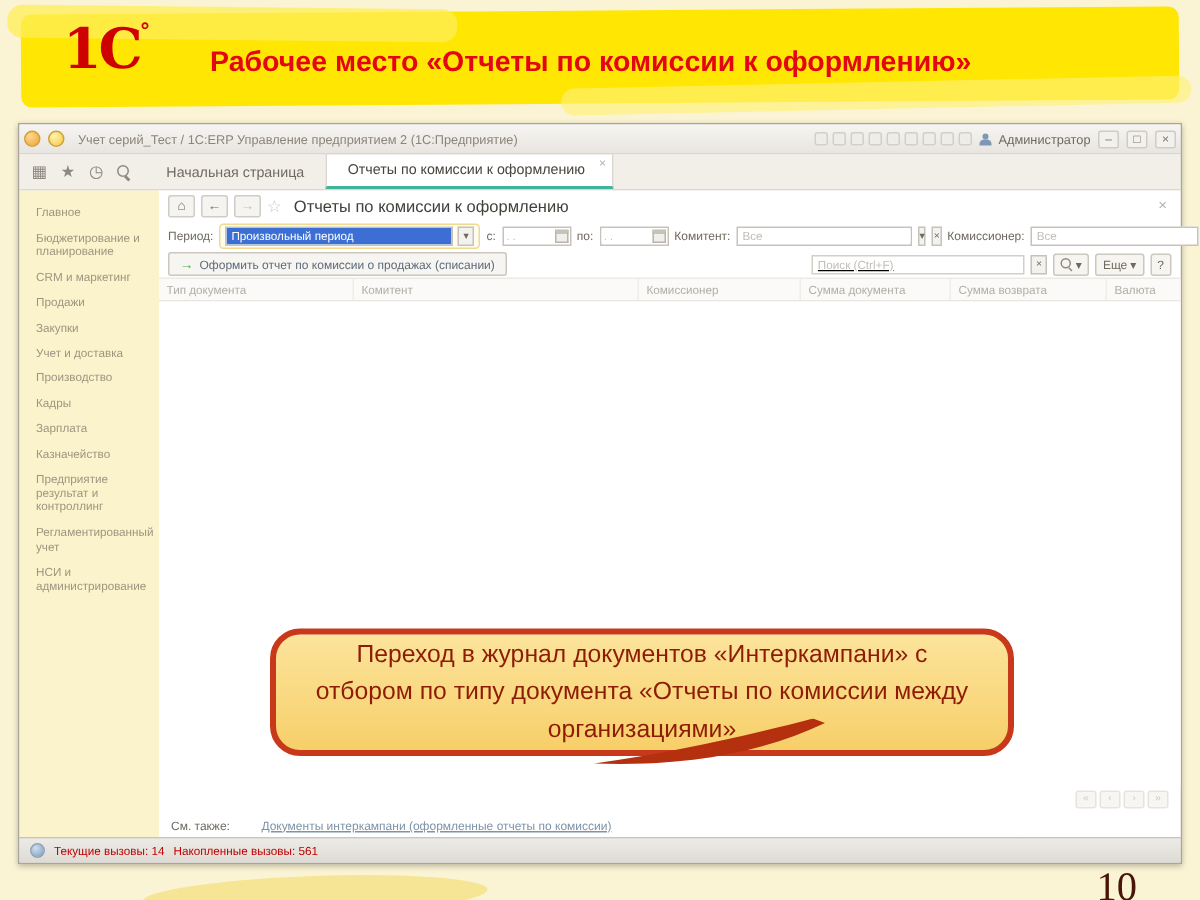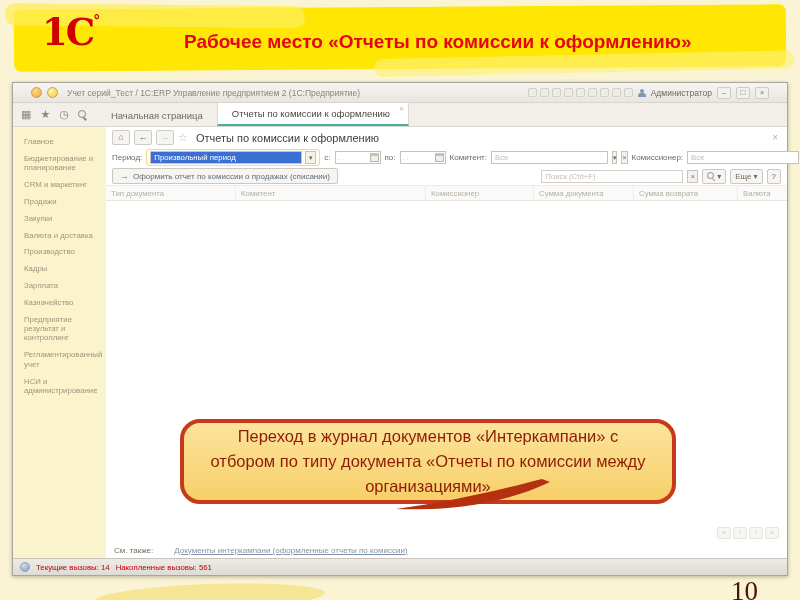--- a/index.html
+++ b/index.html
@@ -10,29 +10,29 @@
   .banner { position:absolute; left:14px; top:7px; width:772px; height:62px;
             background:#FFE603; border-radius:7px; transform:rotate(-0.4deg); }
   .banner::before { content:""; position:absolute; left:-9px; top:-4px; width:300px; height:22px;
             background:#FFEE58; opacity:.75; border-radius:10px; transform:rotate(1deg); }
   .banner::after { content:""; position:absolute; right:-8px; bottom:-5px; width:420px; height:18px;
             background:#FFF176; opacity:.65; border-radius:10px; transform:rotate(-0.8deg); }
   .logo { position:absolute; left:42px; top:14px; font-family:"DejaVu Serif", serif;
           font-weight:bold; font-size:37px; color:#CE0000; letter-spacing:-2px; line-height:1; z-index:2;text-align:right; }
   .logo-mark { font-size:14px; vertical-align:top; }
   .slide-title { position:absolute; left:140px; top:31px; font-size:19px; font-weight:bold;
-          color:#E30613; z-index:2; white-space:nowrap;margin-left:44px; }
+          color:#E30613; z-index:2; white-space:nowrap; }
 
   
   .app { position:absolute; left:12px; top:82px; width:776px; height:494px; background:#fff;
          border:1px solid #A9A59D; box-shadow:0 1px 4px rgba(0,0,0,.28);
          display:flex; flex-direction:column; font-size:9px; color:#555; z-index:1; }
 
   .titlebar { height:20px; flex:0 0 20px; background:linear-gradient(#f7f5f2,#e8e5e0);
-              display:flex; align-items:center; gap:5px; padding:0 18px; border-bottom:1px solid #d8d4ce; }
+              display:flex; align-items:center; gap:5px; padding:0 3px; border-bottom:1px solid #d8d4ce; }
   .tb-round { width:11px; height:11px; border-radius:50%; border:1px solid #d1a23c; }
   .tb-round.r1 { background:radial-gradient(circle at 35% 30%, #ffd98c, #f0a23a); }
   .tb-round.r2 { background:radial-gradient(circle at 35% 30%, #fff3b0, #f5c93e); }
   .tb-title { font-size:8.5px; color:#8b8478; margin-left:4px; white-space:nowrap; }
   .tb-spacer { flex:1; }
   .tb-icons { display:flex; gap:3px; align-items:center; }
   .tb-ico { width:9px; height:9px; border:1px solid #d2cfc8; background:#efede8; border-radius:2px; }
   .person-ico { width:8px; height:8px; position:relative; }
   .person-ico::before { content:""; position:absolute; left:2px; top:0; width:4px; height:4px; border-radius:50%; background:#7e97b5; }
   .person-ico::after { content:""; position:absolute; left:0; bottom:0; width:8px; height:4px; border-radius:3px 3px 0 0; background:#7e97b5; }
@@ -82,21 +82,21 @@
   .ent-field input::placeholder, .date-field input::placeholder, .search-box input::placeholder { color:#c2beb6; }
 
   .cmd-row { height:19px; flex:0 0 19px; display:flex; align-items:center; gap:4px; padding:0 6px;
              border-bottom:1px solid #eceae5; white-space:nowrap; }
   .cmd-btn { display:flex; align-items:center; gap:4px; border:1px solid #ccc8c0; background:#f7f5f1;
              border-radius:2px; padding:2px 7px; font-size:8px; color:#5d6b7a; }
   .go-arrow { color:#3fae49; font-weight:bold; font-size:9px; }
   .cmd-spacer { flex:1; }
   .search-box { width:142px; height:13px; border:1px solid #d3cfc8; background:#fff; display:flex; align-items:center; }
   .search-box input { flex:1; min-width:0; border:0; outline:0; font-size:7.8px; padding:0 3px;
-             font-family:"Liberation Sans",sans-serif; }
+             font-family:"Liberation Sans",sans-serif;text-decoration:underline; }
   .icon-btn { height:15px; border:1px solid #ccc8c0; background:#f7f5f1; border-radius:2px; color:#6f6a60;
              font-size:8px; display:flex; align-items:center; gap:2px; padding:0 4px; }
   .mag2 { width:8px; height:8px; position:relative; display:inline-block; }
   .mag2::before { content:""; position:absolute; left:0; top:0; width:5px; height:5px; border:1.3px solid #8d897f; border-radius:50%; }
   .mag2::after { content:""; position:absolute; right:0; bottom:0; width:3px; height:1.3px; background:#8d897f; transform:rotate(45deg); }
 
   .thead { height:15px; flex:0 0 15px; display:flex; background:#fbfaf8;
            border-bottom:1px solid #e9e6e1; font-size:7.8px; color:#B3AFA7; }
   .th { border-right:1px solid #efedea; padding-left:5px; height:100%; display:flex; align-items:center; }
   .c1{width:130px;} .c2{width:190px;} .c3{width:108px;} .c4{width:100px;} .c5{width:104px;} .c6{flex:1; border-right:0;}
@@ -177,21 +177,21 @@
     </div>
 
     <div class="body-row">
 
       <div class="sidebar">
         <div>Главное</div>
         <div>Бюджетирование и планирование</div>
         <div>CRM и маркетинг</div>
         <div>Продажи</div>
         <div>Закупки</div>
-        <div>Валюта и доставка</div>
+        <div>Учет и доставка</div>
         <div>Производство</div>
         <div>Кадры</div>
         <div>Зарплата</div>
         <div>Казначейство</div>
         <div>Предприятие результат и контроллинг</div>
         <div>Регламентированный учет</div>
         <div>НСИ и администрирование</div>
       </div>
 
       <div class="main">

